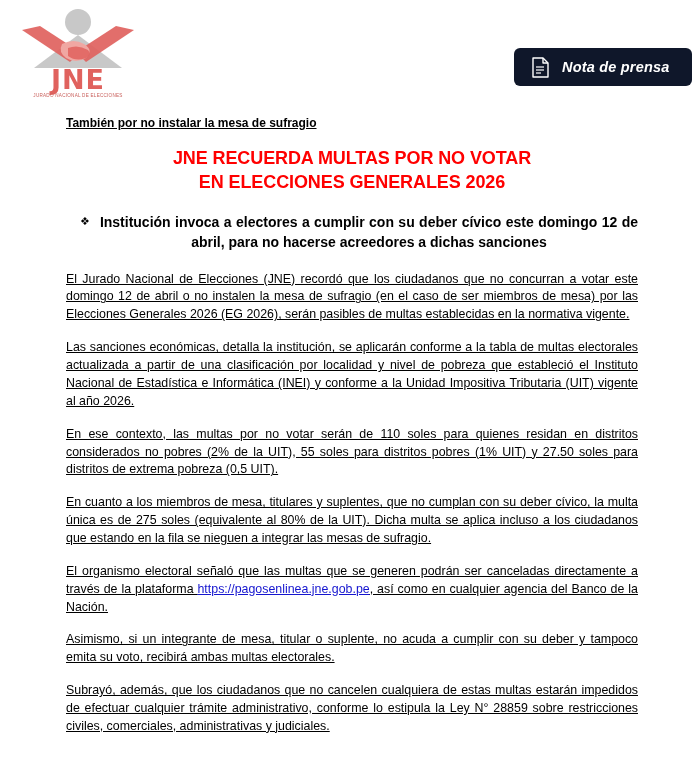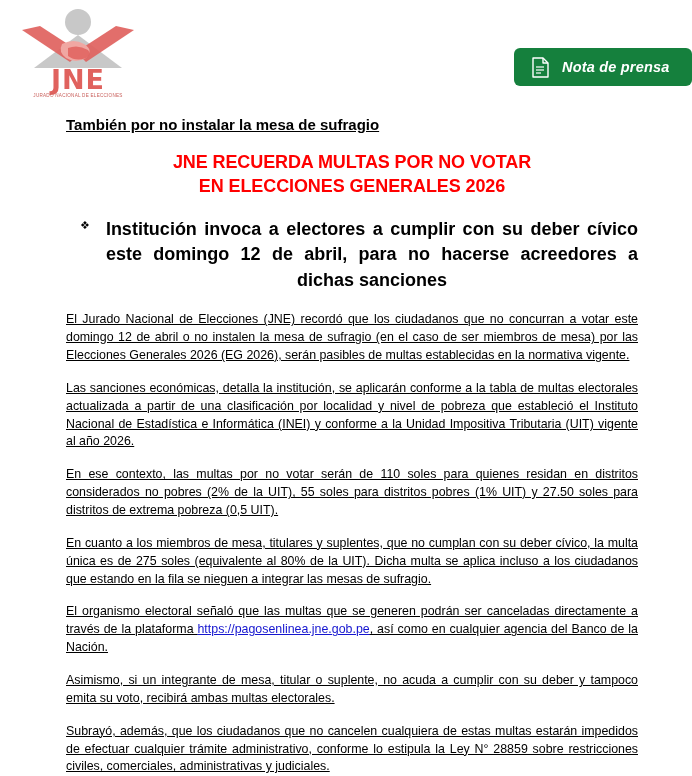--- a/index.html
+++ b/index.html
@@ -70,21 +70,21 @@
     white-space: nowrap;
     line-height: 1;
   }
 
   .press-badge {
     position: absolute;
     right: 0px;
     top: 48px;
     width: 178px;
     height: 38px;
-    background: #15803d;
+    background: #0f172a;
     border-radius: 6px;
     display: flex;
     align-items: center;
     padding-left: 18px;
     box-sizing: border-box;
   }
   .press-badge .doc-icon {
     width: 17px;
     height: 21px;
     flex: 0 0 auto;
@@ -103,21 +103,21 @@
   
   .article {
     position: absolute;
     left: 66px;
     top: 116px;
     width: 572px;
   }
 
   .kicker {
     font-family: "Liberation Sans", sans-serif;
-    font-size: 15px;
+    font-size: 12px;
     font-weight: bold;
     text-decoration: underline;
     color: #000000;
     margin: 0 0 16px 0;
     line-height: 1.25;
   }
 
   .headline {
     text-align: center;
     color: #ff0000;
@@ -137,24 +137,24 @@
   }
   .subhead-bullet {
     font-family: "DejaVu Sans", sans-serif;
     font-size: 11px;
     line-height: 1.42;
     color: #000000;
     flex: 0 0 auto;
     padding-top: 1px;
   }
   .subhead-text {
-    margin-left: 16px;
-    font-family: "Liberation Sans", sans-serif;
-    font-weight: bold;
-    font-size: 18px;
+    margin-left: 10px;
+    font-family: "Liberation Sans", sans-serif;
+    font-weight: bold;
+    font-size: 14px;
     line-height: 1.42;
     text-align: justify;
     text-align-last: center;
     color: #000000;
     flex: 1 1 auto;
   }
 
   p.body-par {
     font-family: "Liberation Sans", sans-serif;
     font-size: 12.4px;

